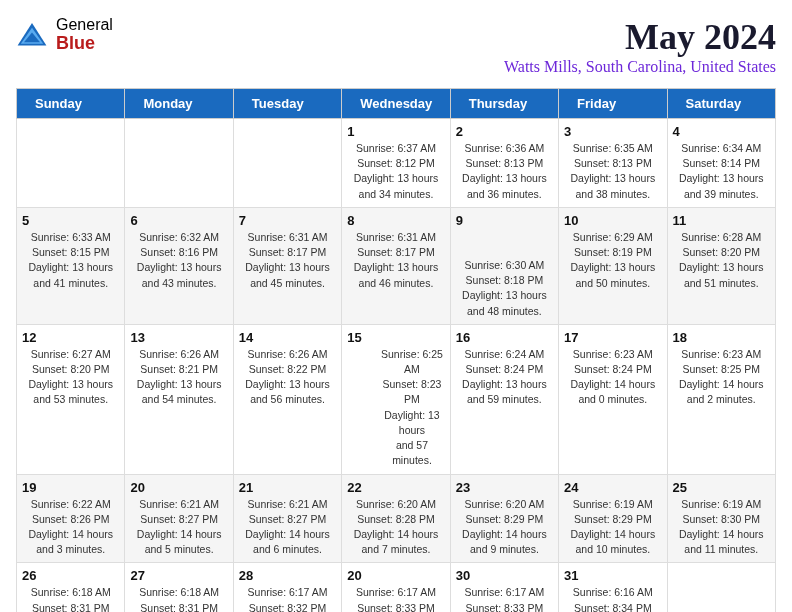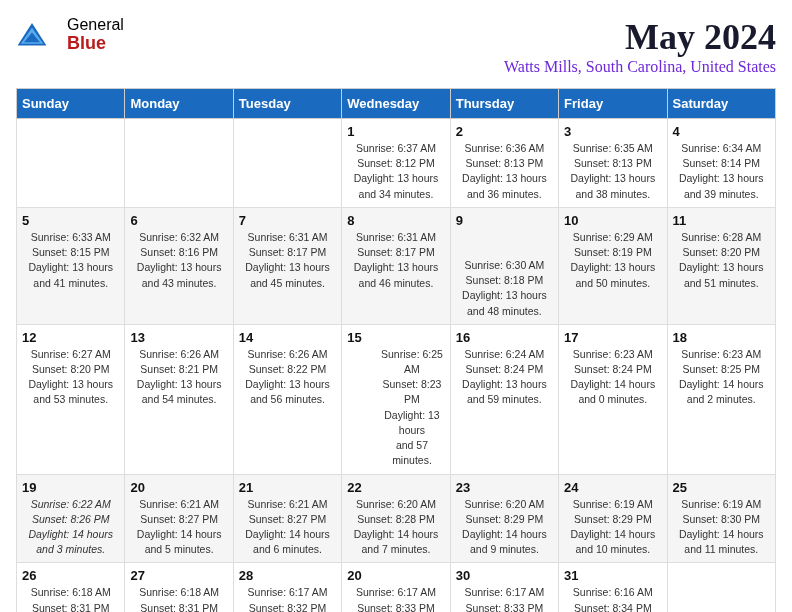--- a/index.html
+++ b/index.html
@@ -12,21 +12,21 @@
     }
     .header {
       display: flex;
       justify-content: space-between;
       align-items: flex-start;
       margin-bottom: 12px;
     }
     .logo {
       display: flex;
       align-items: center;
-      gap: 19px;
+      gap: 8px;
     }
     .logo-text {
       display: flex;
       flex-direction: column;
       line-height: 1.1;
     }
     .logo-icon {
       width: 32px;
       height: 28px;
     }
@@ -46,21 +46,21 @@
     table {
       width: 100%;
       border-collapse: collapse;
       table-layout: fixed;
     }
     th {
       background-color: #1a6abf;
       color: #fff;
       font-size: 13px;
       font-weight: bold;
-      padding: 7px 5px;
+      padding: 7px 18px;
       text-align: left;
       border: 1px solid #ccc;
     }
     td {
       vertical-align: top;
       padding: 5px 5px;
       font-size: 11px;
       color: #333;
       border: 1px solid #ddd;
       height: 78px;
@@ -248,21 +248,21 @@
           <span class="day-num">18</span>
           <div class="day-info" style="white-space: pre-line;">Sunrise: 6:23 AM
 Sunset: 8:25 PM
 Daylight: 14 hours
 and 2 minutes.</div>
         </td>
       </tr>
       <tr>
         <td>
           <span class="day-num">19</span>
-          <div class="day-info" style="white-space: pre-line; font-style: italic;">Sunrise: 6:22 AM
+          <div class="day-info" style="white-space: pre-line;">Sunrise: 6:22 AM
 Sunset: 8:26 PM
 Daylight: 14 hours
 and 3 minutes.</div>
         </td>
         <td>
           <span class="day-num">20</span>
           <div class="day-info" style="white-space: pre-line;">Sunrise: 6:21 AM
 Sunset: 8:27 PM
 Daylight: 14 hours
 and 5 minutes.</div>

